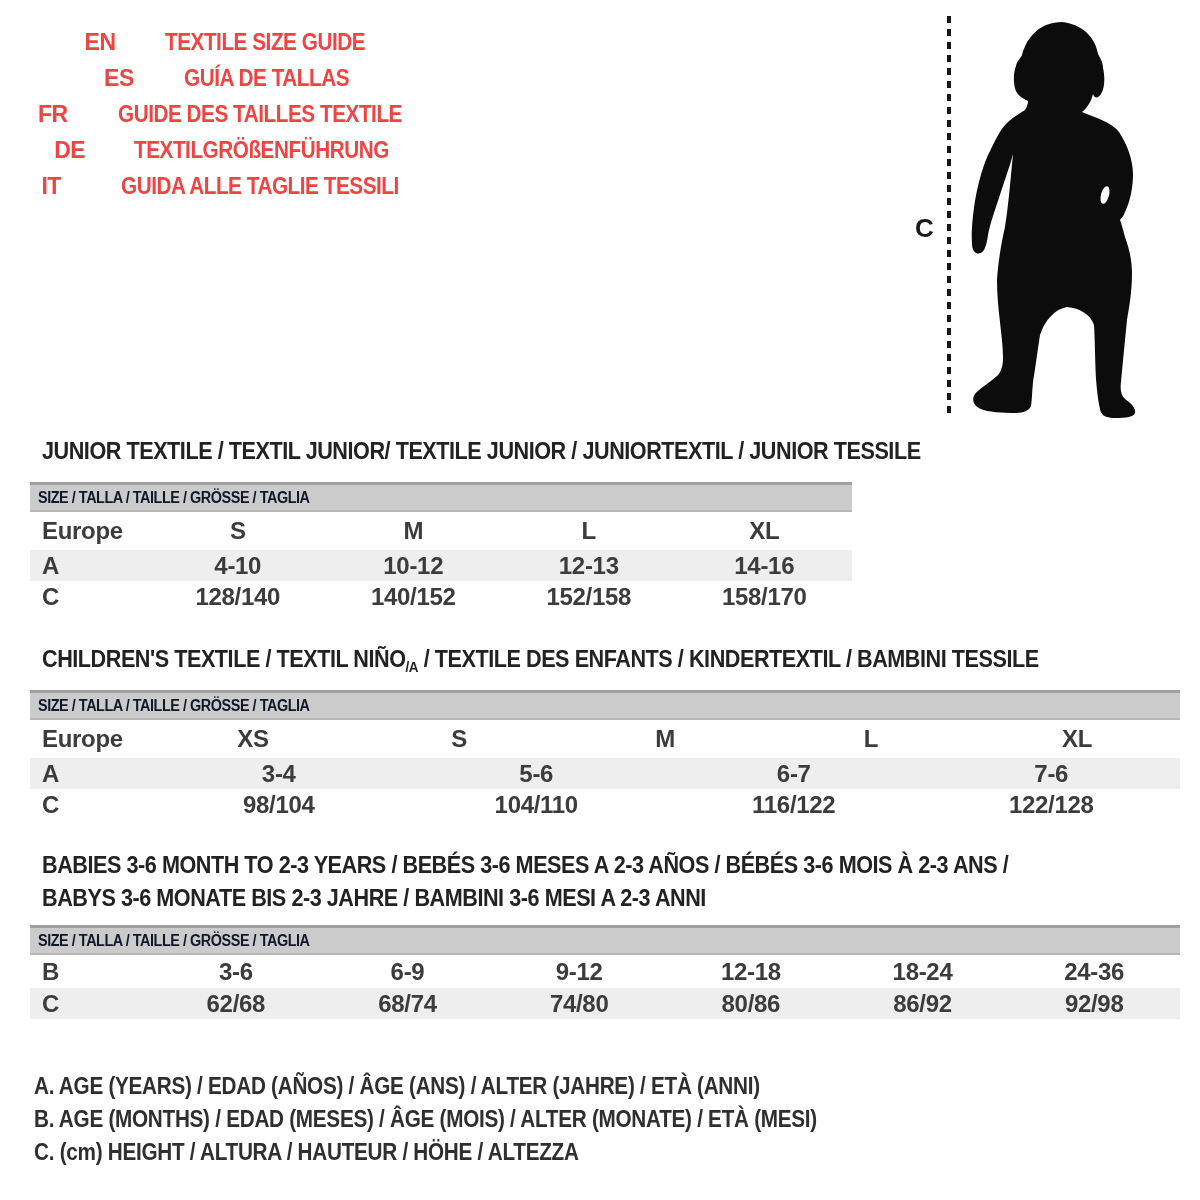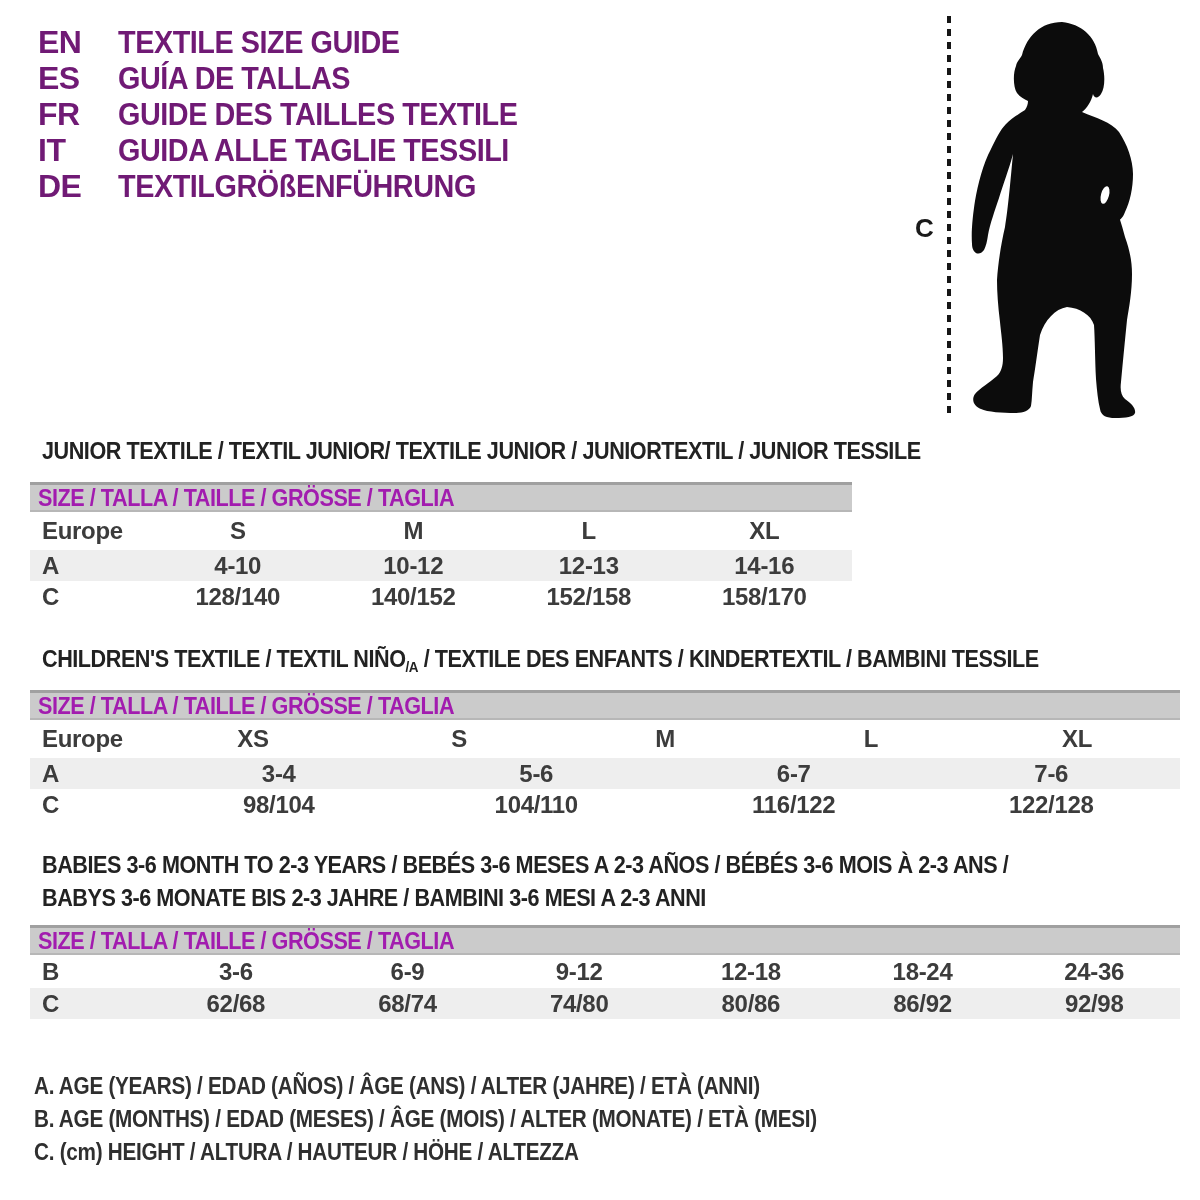--- a/index.html
+++ b/index.html
@@ -10,21 +10,21 @@
     font-weight:bold;
     color:#333;
   }
   .page { position:relative; width:1200px; height:1200px; overflow:hidden; background:#fff; }
 
   
   .cx { display:inline-block; transform:scaleX(0.9); transform-origin:left center; white-space:nowrap; }
 
   
   .langs { position:absolute; left:38px; top:24px; }
-  .lang-row { display:flex; align-items:center; height:36px; font-size:32px; letter-spacing:-0.5px; color:#701a75; }
+  .lang-row { display:flex; align-items:center; height:36px; font-size:23px; letter-spacing:-0.5px; color:#ef4444;justify-content:center; }
   .lang-code { width:80px; }
 
   
   .measure-line {
     position:absolute; left:947px; top:16px; width:4px; height:400px;
     background:repeating-linear-gradient(to bottom, #161616 0 7px, transparent 7px 13px);
   }
   .measure-label { position:absolute; left:915px; top:213px; font-size:26px; color:#1a1a1a; }
   .toddler { position:absolute; left:955px; top:10px; width:195px; height:412px; }
 
@@ -37,21 +37,21 @@
 
   
   .tbl { position:absolute; left:30px; }
   .tbl-junior   { top:482px; width:822px; }
   .tbl-children { top:690px; width:1150px; }
   .tbl-babies   { top:925px; width:1150px; }
   .t-bar {
     height:30px; background:#cbcbcb;
     border-top:3px solid #a0a0a0; border-bottom:2px solid #b7b7b7;
     display:flex; align-items:center; padding-left:8px;
-    font-size:24px; color:#a21caf; letter-spacing:-0.5px;
+    font-size:16px; color:#0f172a; letter-spacing:-0.5px;
   }
   .t-row { display:flex; align-items:center; height:31px; font-size:24px; color:#3c3c3c; letter-spacing:-0.3px; }
   .t-row.head { height:38px; }
   .t-row.tall { height:33px; }
   .t-row.shade { background:#eeeeee; }
   .t-label { width:120px; padding-left:12px; }
   .t-val { flex:1 1 0; text-align:center; }
 
   
   .footnotes { position:absolute; left:34px; top:1070px; }
@@ -69,26 +69,26 @@
     </div>
     <div class="lang-row">
       <span class="lang-code">ES</span>
       <span class="cx">GUÍA DE TALLAS</span>
     </div>
     <div class="lang-row">
       <span class="lang-code">FR</span>
       <span class="cx">GUIDE DES TAILLES TEXTILE</span>
     </div>
     <div class="lang-row">
+      <span class="lang-code">DE</span>
+      <span class="cx">TEXTILGRÖßENFÜHRUNG</span>
+    </div>
+    <div class="lang-row">
       <span class="lang-code">IT</span>
       <span class="cx">GUIDA ALLE TAGLIE TESSILI</span>
-    </div>
-    <div class="lang-row">
-      <span class="lang-code">DE</span>
-      <span class="cx">TEXTILGRÖßENFÜHRUNG</span>
     </div>
   </section>
 
   <div class="measure-line"></div>
   <div class="measure-label">C</div>
   <svg class="toddler" viewBox="0 0 195 412" aria-hidden="true">
     <path fill="#0c0c0c" d="M107,12
       C126,14 140,26 143,44 C145,48 148,52 148,58 C150,66 150,78 146,84 C143,89 139,88 138,84
       C136,92 132,98 127,102 C141,108 156,112 164,122 C172,134 178,150 178,164 C178,178 175,192 170,202
       C167,211 159,215 154,208 C151,203 148,195 147,187 C146,180 146,172 147,167

